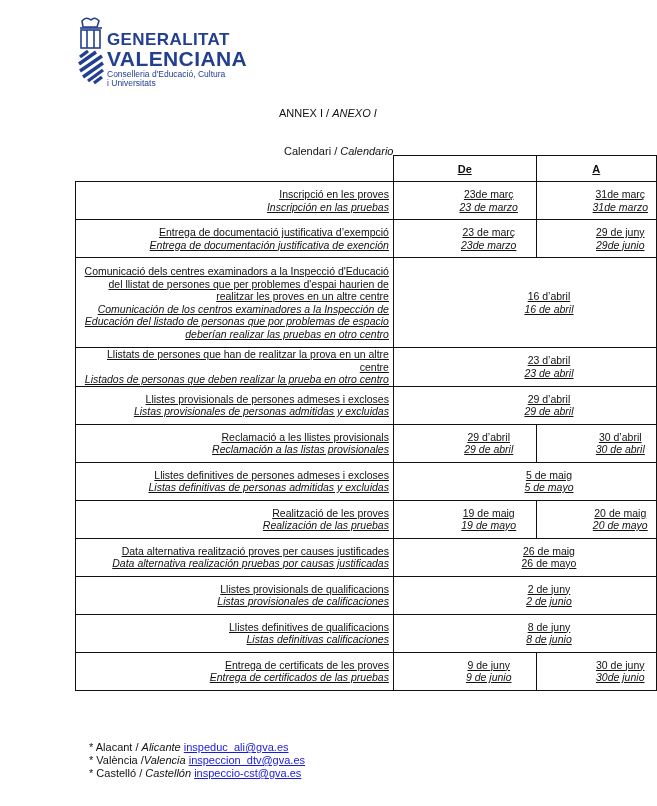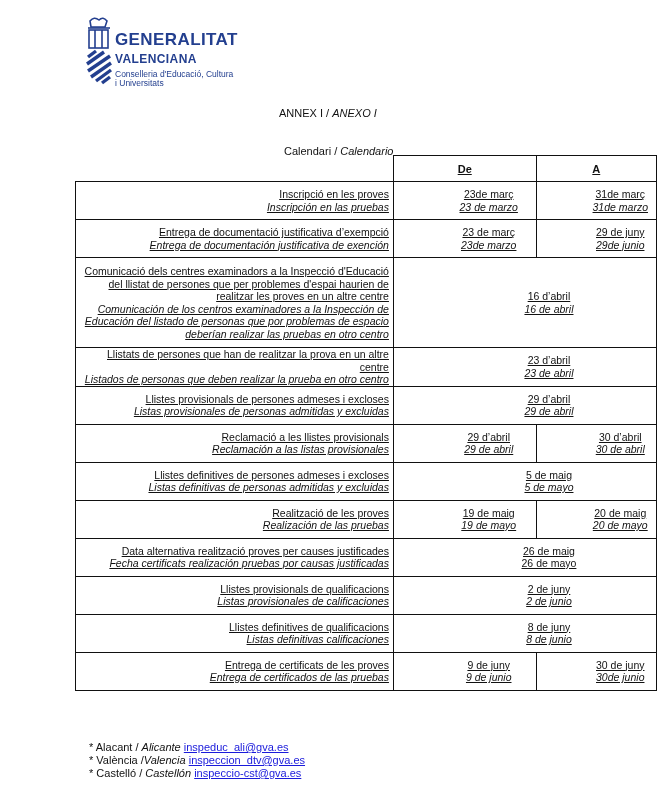--- a/index.html
+++ b/index.html
@@ -1,21 +1,21 @@
 <!DOCTYPE html>
 <html><head>
 <meta charset="utf-8">
 <style>
   html, body { margin:0; padding:0; background:#fff; }
   body { width:657px; height:806px; position:relative; overflow:hidden;
          font-family:"Liberation Sans", sans-serif; color:#111; }
-  .logo { position:absolute; left:84px; top:15px; width:180px; height:72px; }
+  .logo { position:absolute; left:76px; top:15px; width:180px; height:72px; }
   .logo svg { position:absolute; left:0; top:0; }
   .logo .t1 { position:absolute; left:31px; top:16px; font-size:17px; font-weight:bold; color:#233f8f; letter-spacing:0.4px; line-height:18px; white-space:nowrap; }
-  .logo .t2 { position:absolute; left:31px; top:35px; font-size:12px; font-weight:bold; color:#233f8f; letter-spacing:0.4px; line-height:18px; white-space:nowrap; }
+  .logo .t2 { position:absolute; left:31px; top:35px; font-size:21px; font-weight:bold; color:#233f8f; letter-spacing:0.4px; line-height:18px; white-space:nowrap; }
   .logo .t3 { position:absolute; left:31px; top:54px; font-size:8.5px; color:#233f8f; line-height:10px; white-space:nowrap; }
   .logo .t4 { position:absolute; left:31px; top:63px; font-size:8.5px; color:#233f8f; line-height:10px; white-space:nowrap;text-align:right; }
   .title { position:absolute; top:107px; left:279px; font-size:11px; line-height:13px; white-space:nowrap; }
   .title2 { position:absolute; top:120px; left:284px; font-size:11px; line-height:13px; white-space:nowrap;margin-top:25px; }
   i, .it { font-style:italic; }
   table { position:absolute; left:75px; top:155px; border-collapse:collapse; font-size:10.5px;text-decoration:underline; }
   td, th { border:1px solid #111; padding:0; }
   th { font-weight:bold; font-size:11px; height:25px; text-align:center; }
   td.desc { width:340px; padding:0 4px; line-height:12.5px; vertical-align:middle;text-align:right; }
   td.date { text-align:center; line-height:12.5px; vertical-align:middle;padding-left:48px; }
@@ -108,21 +108,21 @@
     <td class="date" colspan="2"><span>5 de maig</span><br><i>5 de mayo</i></td>
   </tr>
 
   <tr class="r">
     <td class="desc"><span>Realització de les proves</span><br><i>Realización de las pruebas</i></td>
     <td class="date c1"><span>19 de maig</span><br><i>19 de mayo</i></td>
     <td class="date c2"><span>20 de maig</span><br><i>20 de mayo</i></td>
   </tr>
 
   <tr class="r">
-    <td class="desc"><span>Data alternativa realització proves per causes justificades</span><br><i>Fecha certificats realización pruebas por causas justificadas</i></td>
+    <td class="desc"><span>Data alternativa realització proves per causes justificades</span><br><i>Data alternativa realización pruebas por causas justificadas</i></td>
     <td class="date" colspan="2"><span>26 de maig</span><br><span>26 de mayo</span></td>
   </tr>
 
   <tr class="r">
     <td class="desc"><span>Llistes provisionals de qualificacions</span><br><i>Listas provisionales de calificaciones</i></td>
     <td class="date" colspan="2"><span>2 de juny</span><br><i>2 de junio</i></td>
   </tr>
 
 
   <tr class="r">

